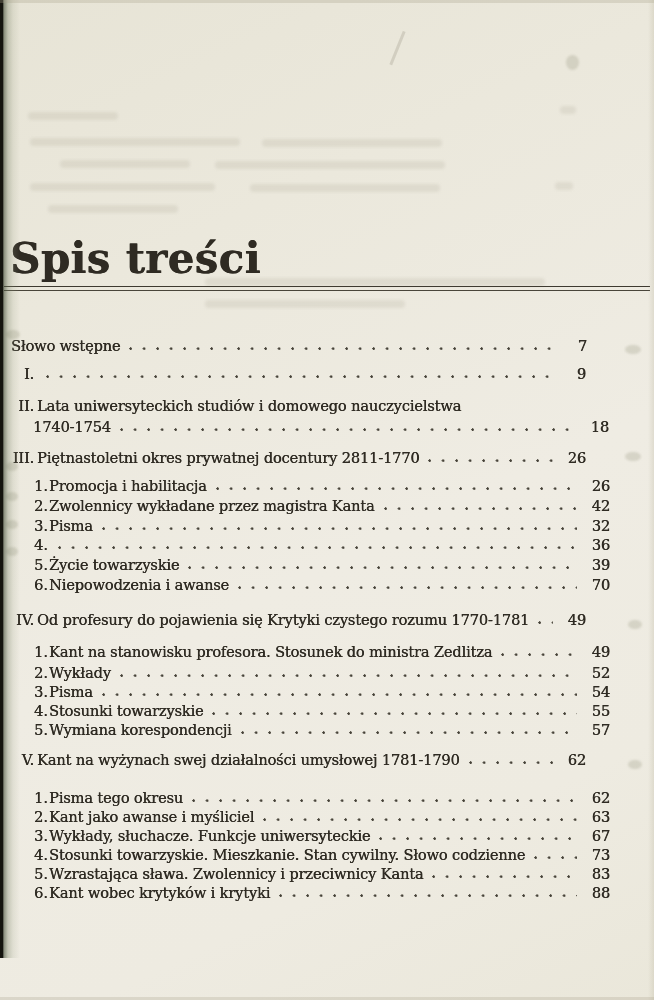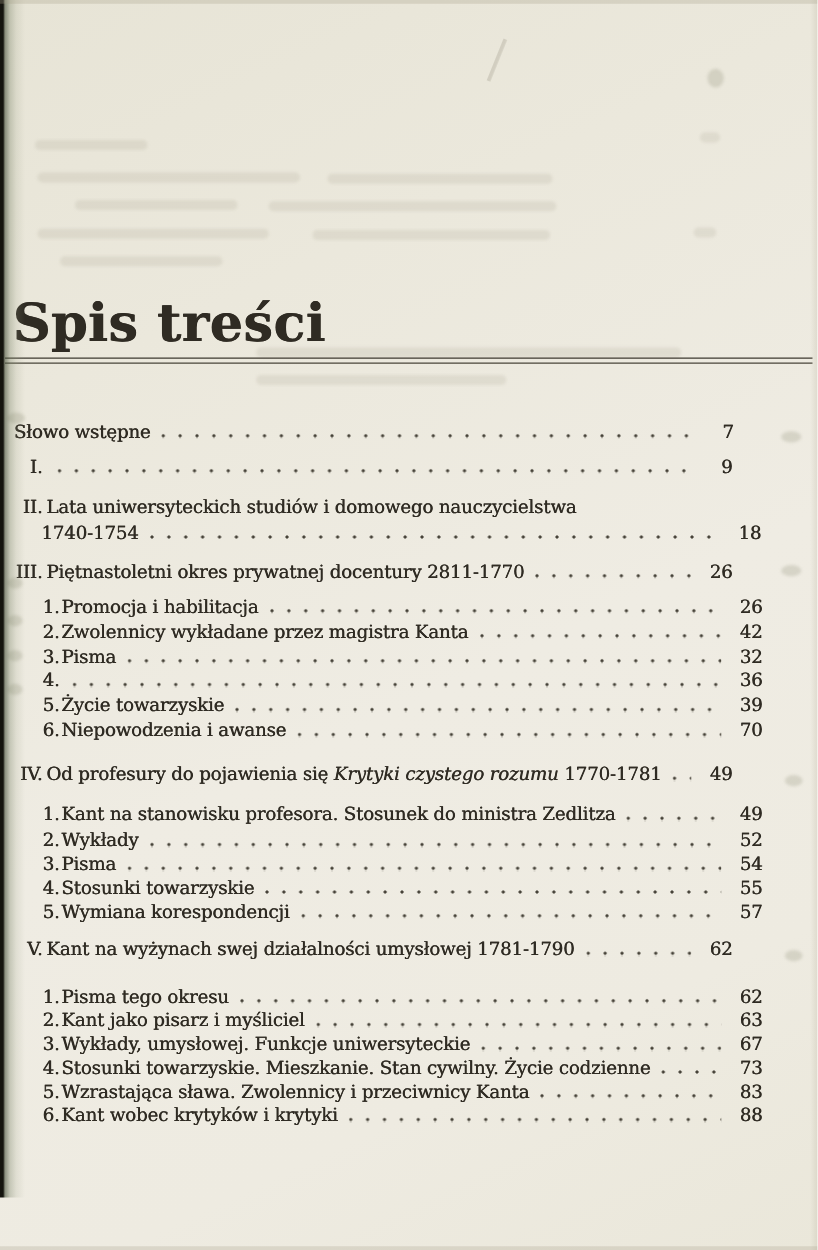--- a/index.html
+++ b/index.html
@@ -41,21 +41,21 @@
     font-size:14.6px;letter-spacing:-.15px;line-height:15px;
     white-space:nowrap;
     text-shadow:.3px 0 0 currentColor;
   }
   .row.plain{padding-left:1px;}
   .row.cont{padding-left:23px;}
   .row.sub{padding-left:24px;}
   .num{flex:none;width:24px;text-align:right;margin-right:3px;}
   .sub .num{width:12px;}
   .lbl{flex:none;}
-  .lbl .it{font-style:italic;}
+  .lbl .it{}
   .lead{
     flex:1 1 auto;min-width:8px;height:4px;align-self:flex-end;
     margin:0 7px 2px 9px;
     background-image:radial-gradient(circle at 1.6px 1.6px,rgba(52,48,38,.9) 1.05px,rgba(52,48,38,0) 1.5px);
     background-size:13.5px 4px;background-repeat:repeat-x;
   }
   .pg{flex:none;width:26px;text-align:right;}
 
   
   .g{position:absolute;height:8px;border-radius:4px;background:rgba(146,143,121,.15);filter:blur(1.4px);}
@@ -206,33 +206,33 @@
   </div>
 
   <div class="row sub" style="top:790px">
     <span class="num">1.</span>
     <span class="lbl">Pisma tego okresu</span>
     <span class="lead"></span>
     <span class="pg">62</span>
   </div>
   <div class="row sub" style="top:809px">
     <span class="num">2.</span>
-    <span class="lbl">Kant jako pisarz i myśliciel</span>
+    <span class="lbl">Kant jako awanse i myśliciel</span>
     <span class="lead"></span>
     <span class="pg">63</span>
   </div>
   <div class="row sub" style="top:828px">
     <span class="num">3.</span>
-    <span class="lbl">Wykłady, umysłowej. Funkcje uniwersyteckie</span>
+    <span class="lbl">Wykłady, słuchacze. Funkcje uniwersyteckie</span>
     <span class="lead"></span>
     <span class="pg">67</span>
   </div>
   <div class="row sub" style="top:847px">
     <span class="num">4.</span>
-    <span class="lbl">Stosunki towarzyskie. Mieszkanie. Stan cywilny. Życie codzienne</span>
+    <span class="lbl">Stosunki towarzyskie. Mieszkanie. Stan cywilny. Słowo codzienne</span>
     <span class="lead"></span>
     <span class="pg">73</span>
   </div>
   <div class="row sub" style="top:866px">
     <span class="num">5.</span>
     <span class="lbl">Wzrastająca sława. Zwolennicy i przeciwnicy Kanta</span>
     <span class="lead"></span>
     <span class="pg">83</span>
   </div>
   <div class="row sub" style="top:885px">

